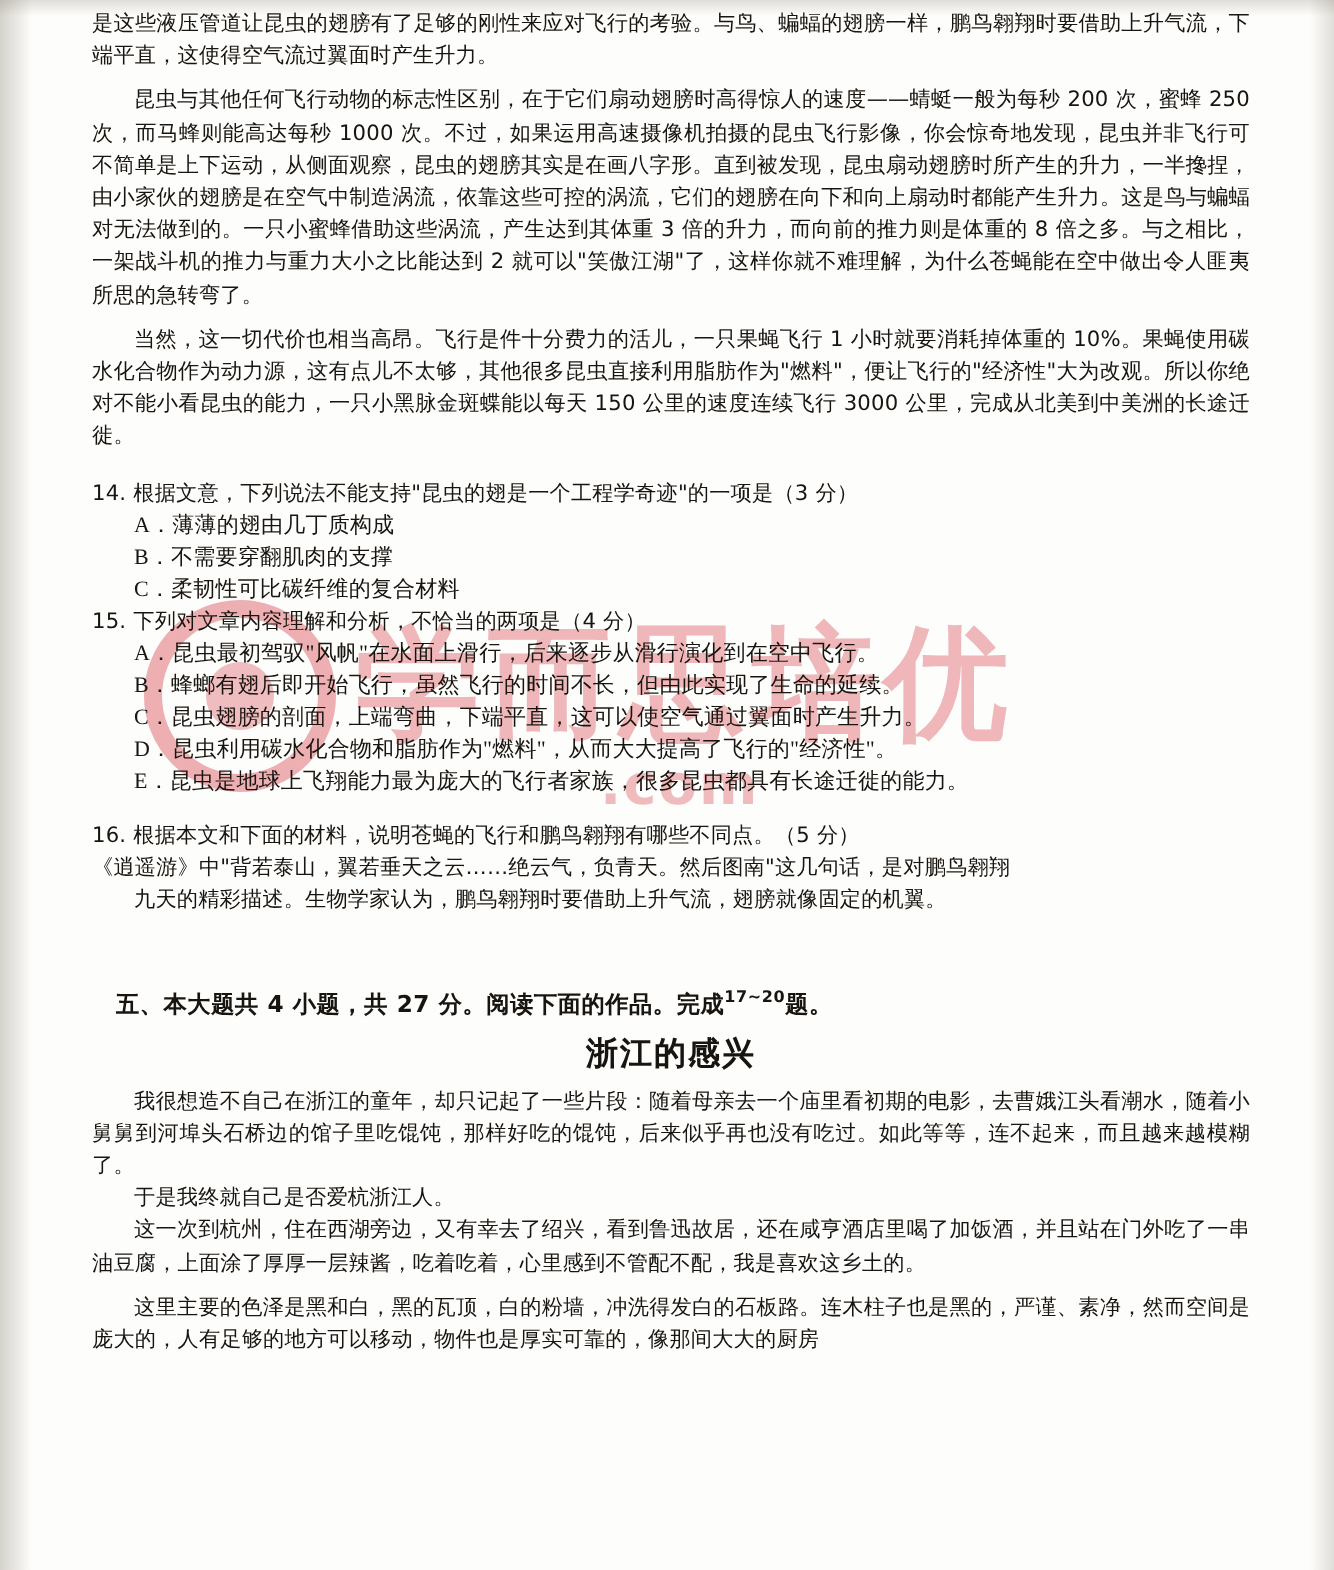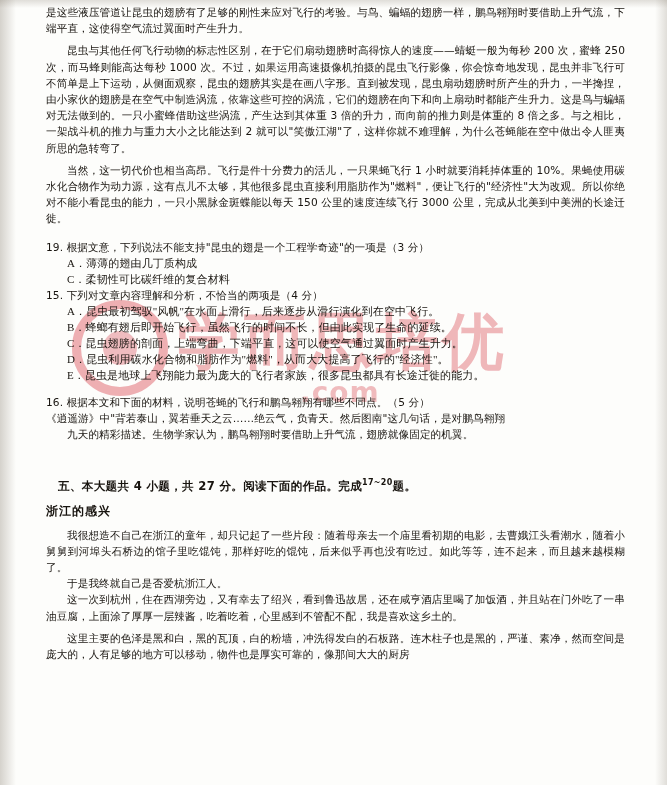--- a/index.html
+++ b/index.html
@@ -52,22 +52,22 @@
   .spacer-m { height: 11px; }
   .spacer-l { height: 20px; }
   .section-head {
     font-size: 11.6px;
     font-weight: bold;
     line-height: 18px;
     letter-spacing: 0.3px;
     margin-left: 12px;
   }
   .essay-title {
-    text-align: left;
-    font-size: 12px;
+    text-align: center;
+    font-size: 16px;
     font-weight: bold;
     line-height: 20px;
     letter-spacing: 1px;
   }
   .quote-block {
     font-size: 10.6px;
     line-height: 16.2px;
     text-align: justify;
   }
   .sup { font-size: 8px; vertical-align: super; }
@@ -164,24 +164,25 @@
     <p>是这些液压管道让昆虫的翅膀有了足够的刚性来应对飞行的考验。与鸟、蝙蝠的翅膀一样，鹏鸟翱翔时要借助上升气流，下端平直，这使得空气流过翼面时产生升力。</p>
     <div class="spacer-s"></div>
     <p class="indent2">昆虫与其他任何飞行动物的标志性区别，在于它们扇动翅膀时高得惊人的速度——蜻蜓一般为每秒 200 次，蜜蜂 250 次，而马蜂则能高达每秒 1000 次。不过，如果运用高速摄像机拍摄的昆虫飞行影像，你会惊奇地发现，昆虫并非飞行可不简单是上下运动，从侧面观察，昆虫的翅膀其实是在画八字形。直到被发现，昆虫扇动翅膀时所产生的升力，一半搀捏，由小家伙的翅膀是在空气中制造涡流，依靠这些可控的涡流，它们的翅膀在向下和向上扇动时都能产生升力。这是鸟与蝙蝠对无法做到的。一只小蜜蜂借助这些涡流，产生达到其体重 3 倍的升力，而向前的推力则是体重的 8 倍之多。与之相比，一架战斗机的推力与重力大小之比能达到 2 就可以"笑傲江湖"了，这样你就不难理解，为什么苍蝇能在空中做出令人匪夷所思的急转弯了。</p>
     <div class="spacer-s"></div>
     <p class="indent2">当然，这一切代价也相当高昂。飞行是件十分费力的活儿，一只果蝇飞行 1 小时就要消耗掉体重的 10%。果蝇使用碳水化合物作为动力源，这有点儿不太够，其他很多昆虫直接利用脂肪作为"燃料"，便让飞行的"经济性"大为改观。所以你绝对不能小看昆虫的能力，一只小黑脉金斑蝶能以每天 150 公里的速度连续飞行 3000 公里，完成从北美到中美洲的长途迁徙。</p>
     <div class="spacer-s"></div>
 
     <div class="spacer-s"></div>
 
     <p class="q-num">
-      <span>19.</span>
+      <span>14.</span>
       <span>根据文意，下列说法不能支持"昆虫的翅是一个工程学奇迹"的一项是（3 分）</span>
     </p>
     <p class="opt">A．薄薄的翅由几丁质构成</p>
+    <p class="opt">B．不需要穿翻肌肉的支撑</p>
     <p class="opt">C．柔韧性可比碳纤维的复合材料</p>
 
     <p class="q-num">
       <span>15.</span>
       <span>下列对文章内容理解和分析，不恰当的两项是（4 分）</span>
     </p>
     <p class="opt">A．昆虫最初驾驭"风帆"在水面上滑行，后来逐步从滑行演化到在空中飞行。</p>
     <p class="opt">B．蜂螂有翅后即开始飞行，虽然飞行的时间不长，但由此实现了生命的延续。</p>
     <p class="opt">C．昆虫翅膀的剖面，上端弯曲，下端平直，这可以使空气通过翼面时产生升力。</p>
     <p class="opt">D．昆虫利用碳水化合物和脂肪作为"燃料"，从而大大提高了飞行的"经济性"。</p>

